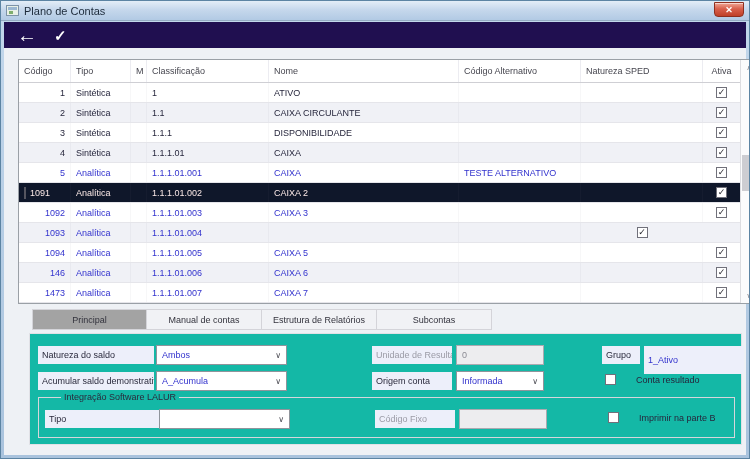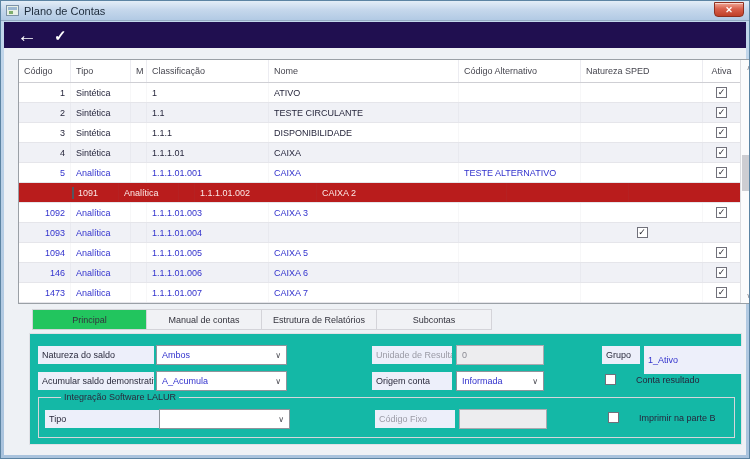--- a/index.html
+++ b/index.html
@@ -41,21 +41,21 @@
   .thead, .trow { display:grid;
     grid-template-columns:52px 60px 16px 122px 190px 122px 122px 37px; }
   .thead { height:23px; border-bottom:1px solid #cfcfd4; color:#46464f; }
   .thead .hcell { padding:0 5px; height:100%; display:flex; align-items:center;
     border-right:1px solid #ececf1; overflow:hidden; white-space:nowrap; }
   .thead .hcell.c-ativa { justify-content:center; border-right:none; }
   .trow { height:20px; border-bottom:1px solid #e5e5ea; background:#fff; }
   .trow.alt { background:#f0f1f6; }
   .trow.sintetica { color:#26263c; }
   .trow.analitica { color:#3232cd; }
-  .trow.selected, .trow.selected.alt { background:#b91c1c; color:#fbe9e7;padding-left:48px; }
+  .trow.selected, .trow.selected.alt { background:#0f172a; color:#fbe9e7; }
   .cell { padding:0 5px; height:100%; display:flex; align-items:center;
     border-right:1px solid rgba(120,120,140,0.06); overflow:hidden; white-space:nowrap; }
   .cell.c-codigo { justify-content:flex-end; }
   .trow.selected .cell.c-codigo { justify-content:flex-start; }
   .row-indicator { width:2px; height:12px; background:#55555f; margin-right:4px; flex:0 0 auto; }
   .cell.c-ativa { justify-content:center; border-right:none; }
   .cbx { width:11px; height:11px; border:1px solid #70707a; background:#fff;
     display:flex; align-items:center; justify-content:center;
     font-size:9px; line-height:9px; color:#26262e; }
 
@@ -66,21 +66,21 @@
   .vs-arrow.up { top:0; }
   .vs-arrow.down { bottom:0; }
   .vs-thumb { position:absolute; left:1px; right:1px; top:95px; height:36px; background:#cdcdd2; }
 
   
   .tabstrip { position:absolute; left:28px; top:287px; display:flex; }
   .tab { width:115px; height:21px; display:flex; align-items:center; justify-content:center;
     border:1px solid #d4d4d9; border-left:none; background:#f1f2f5; color:#33333d;
     white-space:nowrap; overflow:hidden; }
   .tab:first-child { border-left:1px solid #d4d4d9; }
-  .tab.active { background:#22c55e; }
+  .tab.active { background:#a3a3a3; }
 
   
   .tabpanel { position:absolute; left:25px; top:311px; width:713px; height:112px;
     background:#14b8a6; border:1px solid #e1e1e6; }
   .f-label { position:absolute; height:18px; background:#edeffa; color:#2a2a3c;
     display:flex; align-items:center; padding:0 4px; overflow:hidden; white-space:nowrap; }
   .f-label.disabled { color:#9b9ba6; }
   .f-value { position:absolute; height:28px; background:#edeffa; color:#3232cd;
     display:flex; align-items:center; padding:0 4px; overflow:hidden; white-space:nowrap; }
   .combo { position:absolute; height:20px; background:#fff; border:1px solid #8f949b;
@@ -137,21 +137,21 @@
               <div class="cell c-natureza_sped"></div>
               <div class="cell c-ativa">
                 <span class="cbx">✓</span>
               </div>
             </div>
             <div class="trow sintetica alt">
               <div class="cell c-codigo">2</div>
               <div class="cell c-tipo">Sintética</div>
               <div class="cell c-m"></div>
               <div class="cell c-classificacao">1.1</div>
-              <div class="cell c-nome">TESTE CIRCULANTE</div>
+              <div class="cell c-nome">CAIXA CIRCULANTE</div>
               <div class="cell c-codigo_alternativo"></div>
               <div class="cell c-natureza_sped"></div>
               <div class="cell c-ativa">
                 <span class="cbx">✓</span>
               </div>
             </div>
             <div class="trow sintetica">
               <div class="cell c-codigo">3</div>
               <div class="cell c-tipo">Sintética</div>
               <div class="cell c-m"></div>

